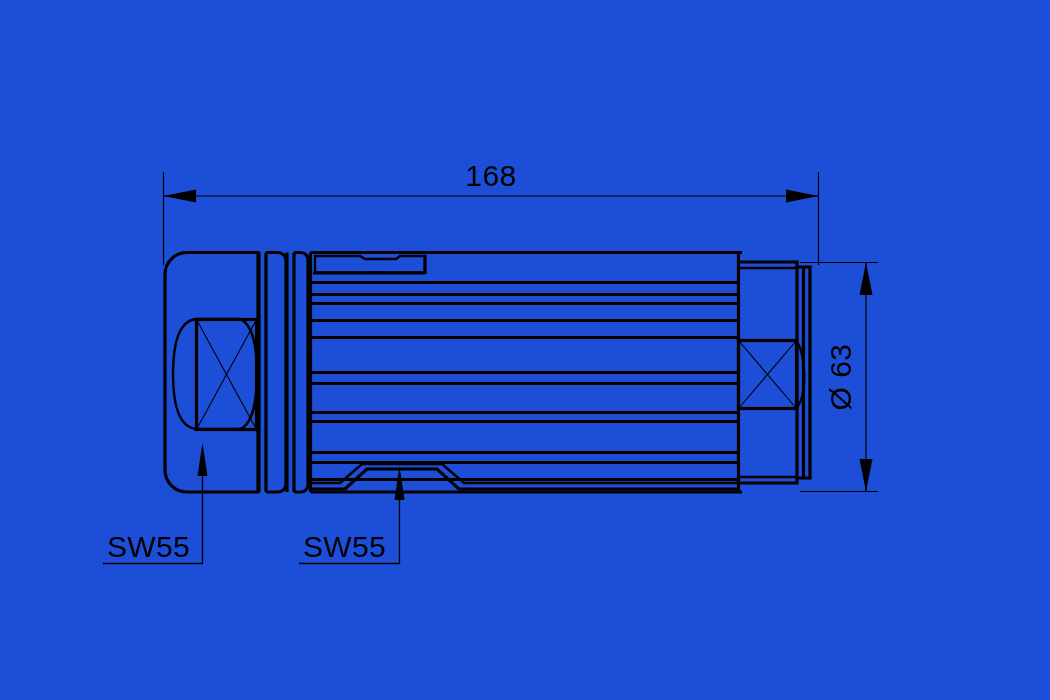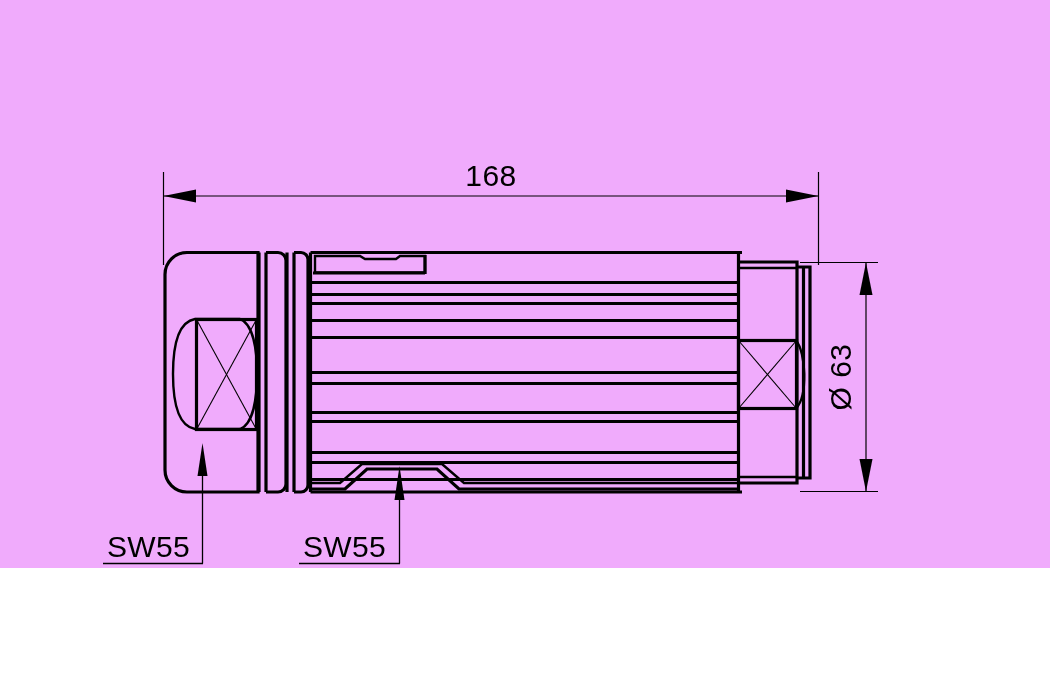--- a/index.html
+++ b/index.html
@@ -10,22 +10,22 @@
   }
   body {
     width: 1050px;
     height: 700px;
     font-family: "Liberation Sans", sans-serif;
     overflow: hidden;
   }
   #drawing-root {
     position: relative;
     width: 1050px;
-    height: 568px;
-    background: #f0abfc;
+    height: 700px;
+    background: #1d4ed8;
   }
   svg#drawing-svg {
     position: absolute;
     left: 0;
     top: 0;
     width: 1050px;
     height: 700px;
     display: block;
   }
   .outline {

